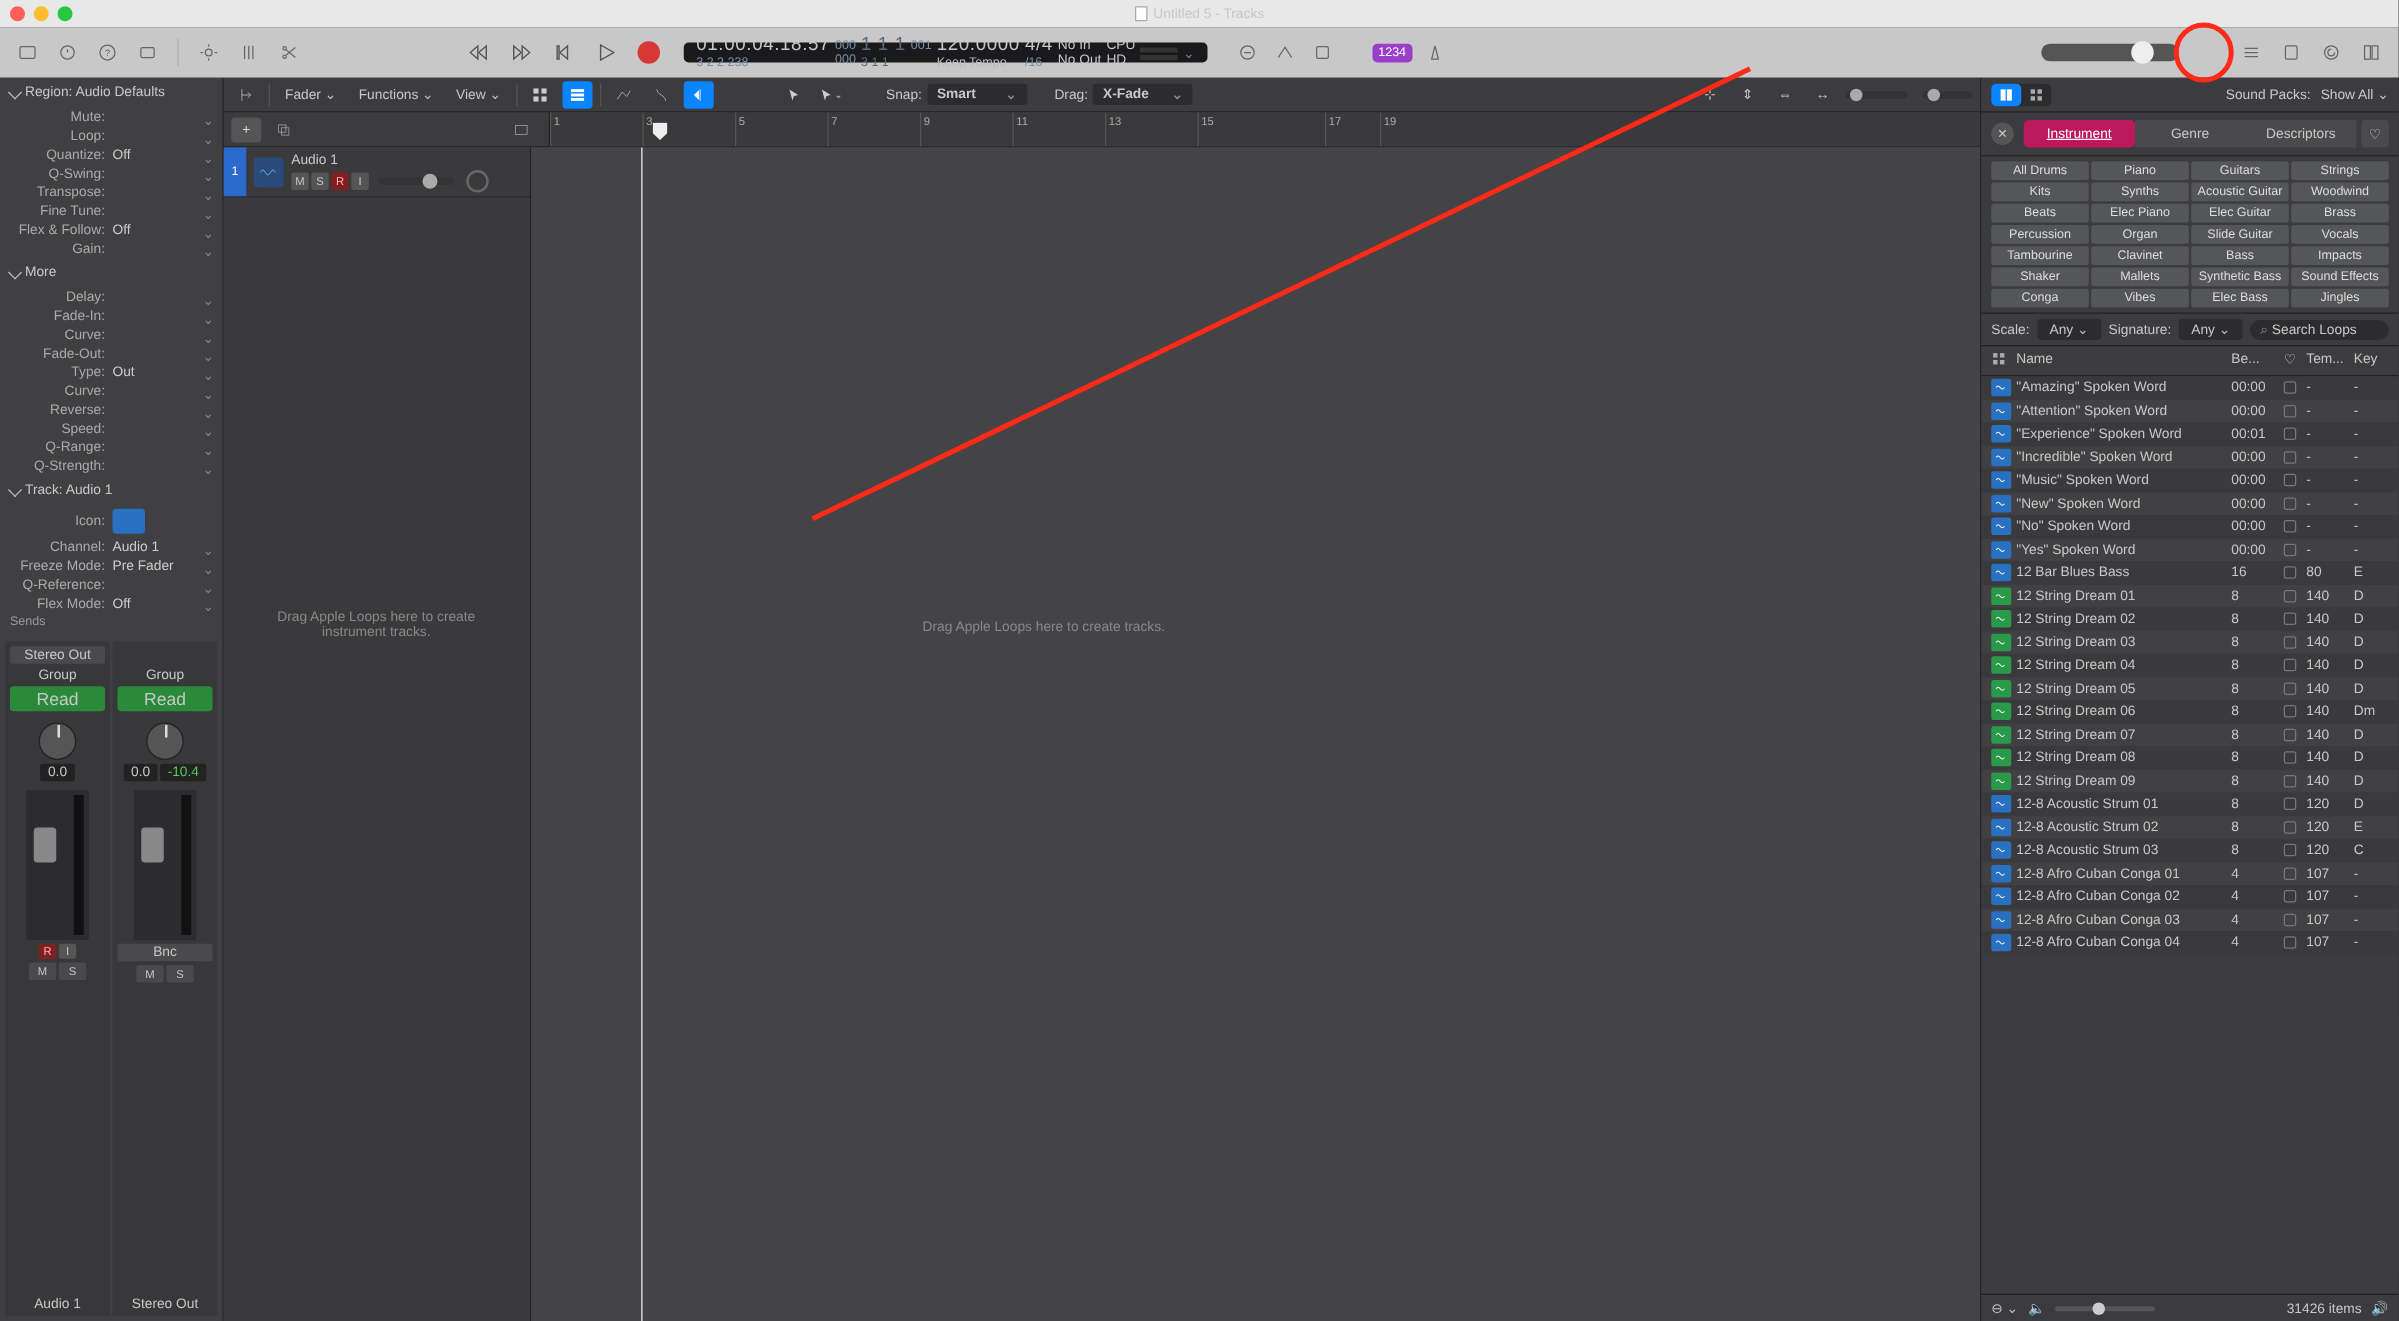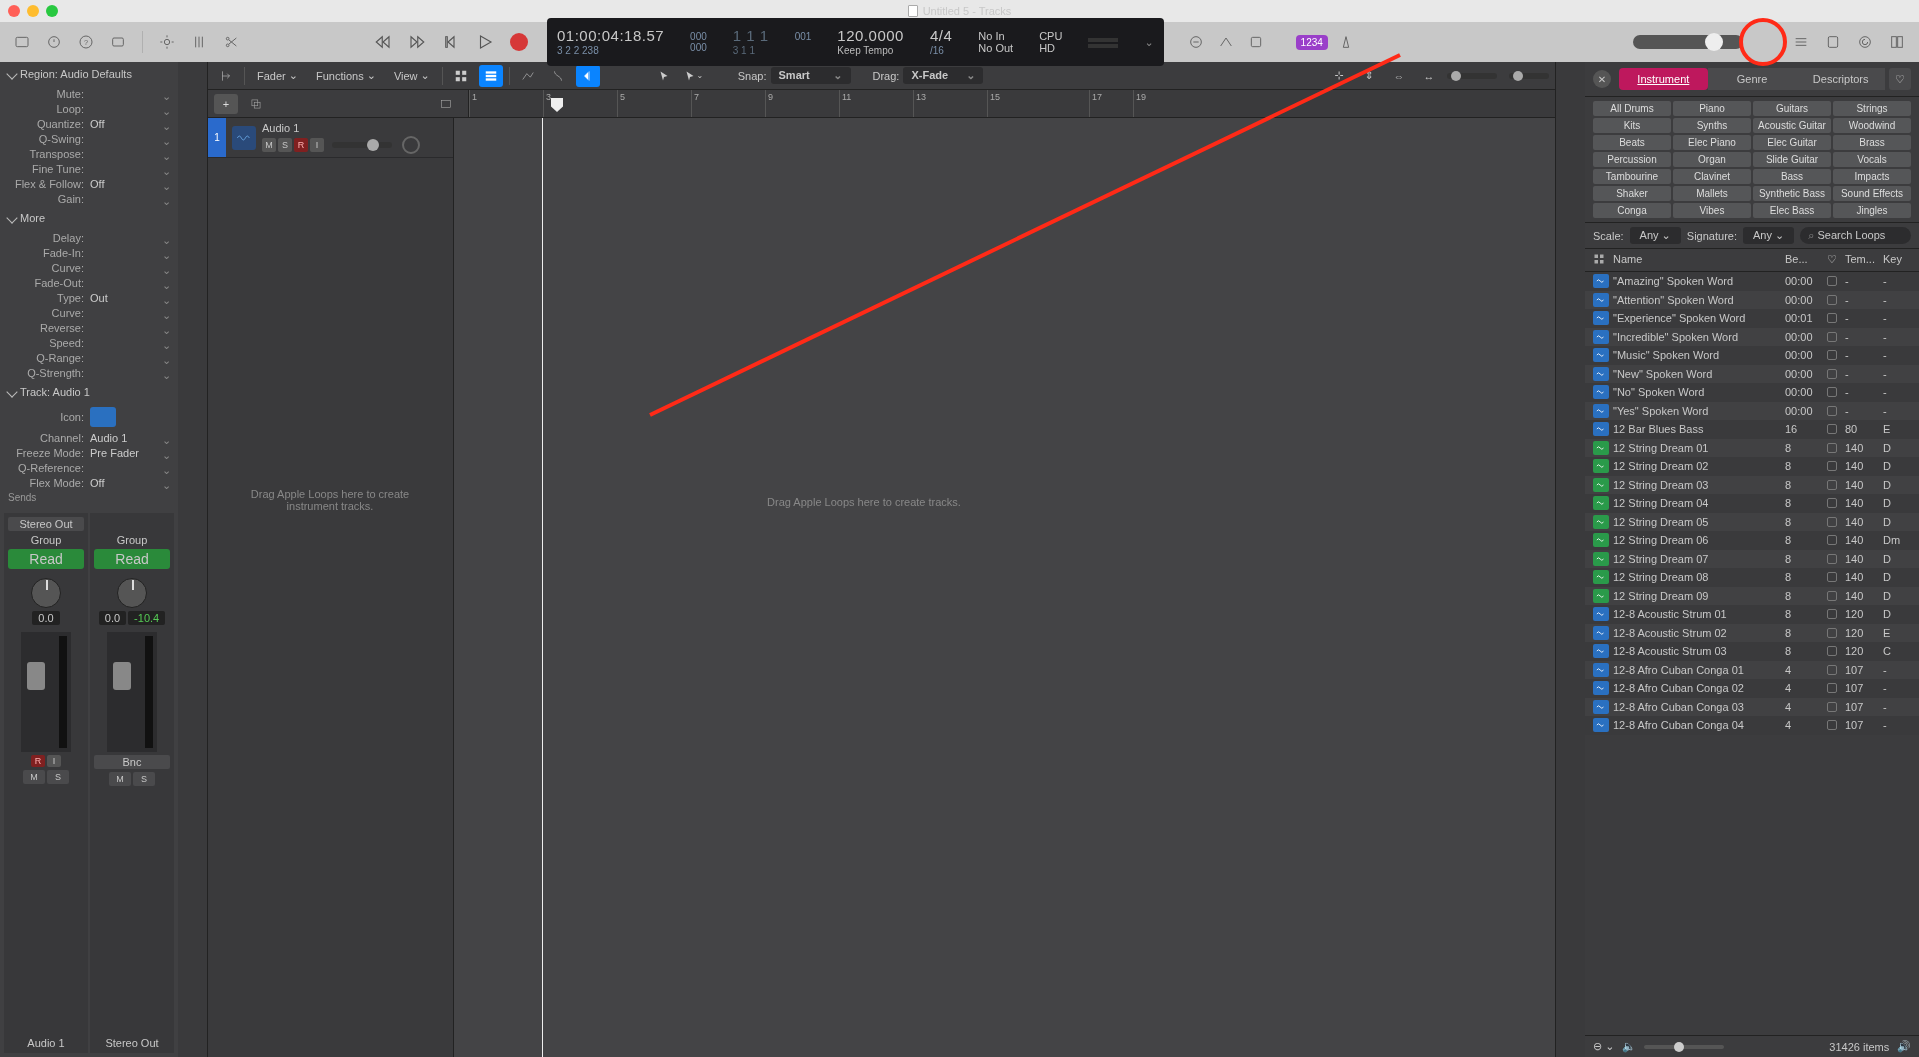--- a/index.html
+++ b/index.html
@@ -13,35 +13,35 @@
 
 .toolbar{height:40px;background:#c8c8c8;display:flex;align-items:center;padding:0 10px;gap:8px;position:relative;}
 .tbtn{width:24px;height:24px;display:flex;align-items:center;justify-content:center;color:#555;border-radius:4px;}
 .tbtn svg{width:16px;height:16px;stroke:#666;fill:none;stroke-width:1.5;}
 .tsep{width:1px;height:22px;background:#b0b0b0;margin:0 4px;}
 
 .transport{display:flex;align-items:center;gap:10px;margin-left:120px;}
 .transport .tbtn svg{width:18px;height:18px;stroke:#555;}
 .recbtn{width:18px;height:18px;border-radius:50%;background:#d63838;}
 
-.lcd{background:#1a1a1d;height:48px;border-radius:4px;display:flex;align-items:center;padding:0 10px;gap:26px;margin-left:8px;color:#9fc1ec;}
+.lcd{background:#1a1a1d;height:16px;border-radius:4px;display:flex;align-items:center;padding:0 10px;gap:4px;margin-left:8px;color:#9fc1ec;}
 .lcd .col{display:flex;flex-direction:column;line-height:1.1;}
 .lcd .big{font-size:15px;letter-spacing:0.5px;}
 .lcd .sm{font-size:10px;color:#7a8fa8;}
 .lcd .dim{color:#5a6a7a;}
 .lcd .txt{color:#bbb;font-size:10px;}
 
 .purplepill{background:#9a3fc9;color:#fff;border-radius:4px;padding:2px 5px;font-size:10px;}
 
 .zoomslider{width:110px;height:14px;background:#555;border-radius:7px;position:relative;}
 .zoomslider .knob{position:absolute;width:18px;height:18px;background:#eee;border-radius:50%;top:-2px;left:65%;}
 
 .loops-circle{position:absolute; right:132px; top:18px; width:48px;height:48px;border:4px solid #ff2a17;border-radius:50%;pointer-events:none;z-index:50;}
 
-.main{display:flex;height:calc(100% - 62px);gap:29px;}
+.main{display:flex;height:calc(100% - 62px);}
 .inspector{width:178px;background:#404042;display:flex;flex-direction:column;overflow:hidden;}
 .insp-hdr{padding:6px 8px;display:flex;align-items:center;gap:4px;font-size:11px;color:#ddd;}
 .insp-hdr .chev{width:8px;height:8px;border-left:1.5px solid #bbb;border-bottom:1.5px solid #bbb;transform:rotate(-45deg);}
 .insp-row{display:flex;align-items:center;height:15px;padding:0 8px;font-size:10px;color:#bbb;}
 .insp-row .lbl{flex:1;text-align:right;padding-right:6px;color:#aaa;}
 .insp-row .val{width:72px;color:#ccc;}
 .insp-row .arr{width:8px;height:8px;color:#888;}
 
 .mixstrips{display:flex;gap:2px;padding:4px;margin-top:4px;flex:1;}
 .strip{flex:1;background:#38383a;display:flex;flex-direction:column;align-items:center;gap:3px;padding-top:4px;font-size:10px;}
@@ -665,20 +665,41 @@
         <div class="droptext" style="left:32px;top:370px;">Drag Apple Loops here to create instrument tracks.</div>
       </div>
       <div class="arrange">
         <div class="playline"></div>
         <div class="droptext" style="left:260px;top:378px;width:300px;">Drag Apple Loops here to create tracks.</div>
       </div>
     </div>
   </div>
 
   <div class="loops">
+    <div class="loops-top">
+      <div class="viewtoggle">
+        <div class="active">
+            <svg width="12" height="12" viewBox="0 0 24 24" fill="#fff">
+              <rect x="3" y="3" width="8" height="18"></rect>
+              <rect x="13" y="3" width="8" height="18"></rect>
+            </svg>
+          </div>
+        <div>
+            <svg width="12" height="12" viewBox="0 0 24 24" fill="#aaa">
+              <rect x="3" y="3" width="7" height="7"></rect>
+              <rect x="14" y="3" width="7" height="7"></rect>
+              <rect x="3" y="14" width="7" height="7"></rect>
+              <rect x="14" y="14" width="7" height="7"></rect>
+            </svg>
+          </div>
+      </div>
+      <div style="flex:1;"></div>
+      <span>Sound Packs:</span>
+      <span><span>Show All</span> ⌄</span>
+    </div>
     <div class="loops-tabs">
       <div class="x">✕</div>
       <div class="tab active">Instrument</div>
       <div class="tab">Genre</div>
       <div class="tab">Descriptors</div>
       <div class="heart">♡</div>
     </div>
     <div class="catgrid" id="catgrid">
         <div class="cat">All Drums</div>
         <div class="cat">Piano</div>

